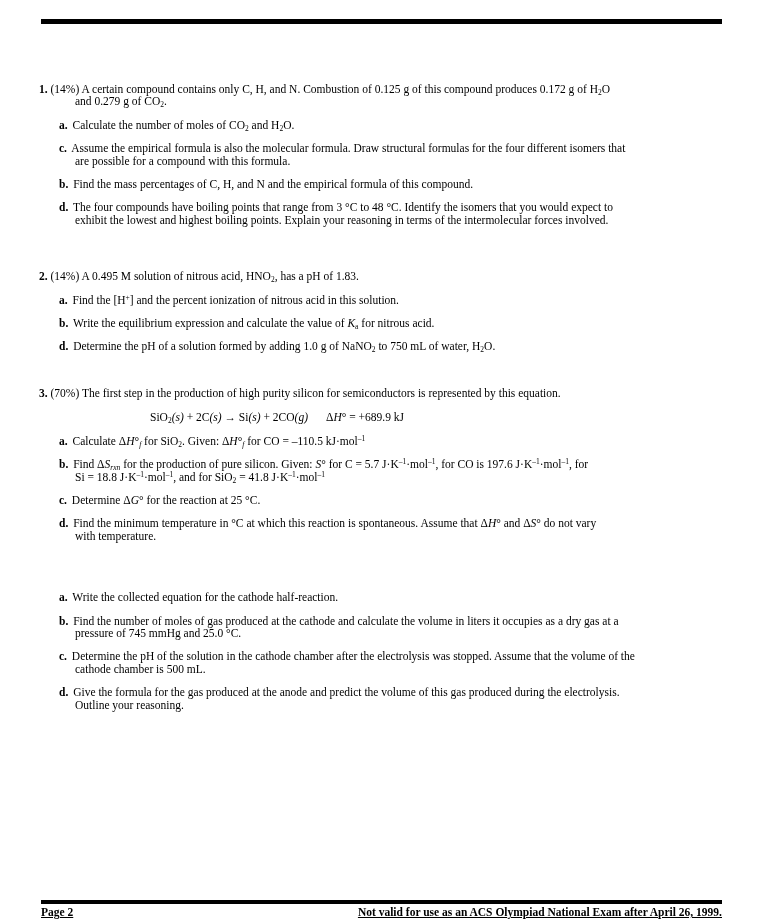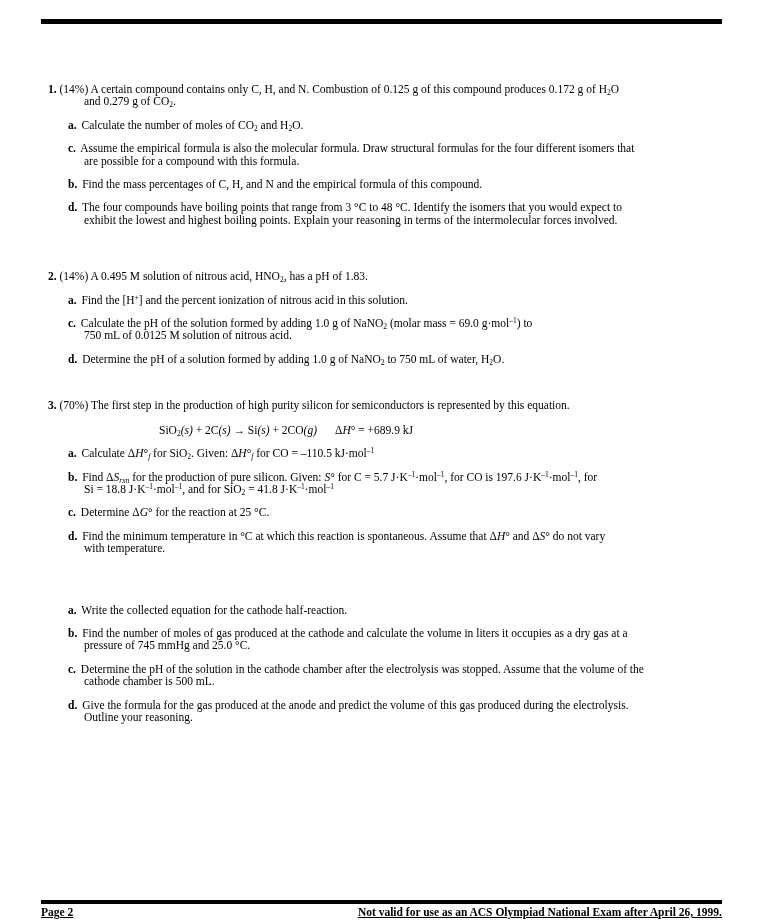--- a/index.html
+++ b/index.html
@@ -4,21 +4,21 @@
 <style>
   html,body{margin:0;padding:0;}
   body{
     width:757px;height:924px;position:relative;background:#ffffff;
     font-family:"Liberation Serif", serif;
     font-size:11.5px;line-height:12.4px;color:#000;overflow:hidden;
   }
   .rule{position:absolute;left:41px;width:681px;background:#000;}
   #top-rule{top:19px;height:4.5px;}
   #footer-rule{top:900px;height:4px;}
-  #questions{position:absolute;left:48px;top:83px;width:681px;}
+  #questions{position:absolute;left:39px;top:83px;width:681px;}
   p{margin:0;}
   .q-intro{padding-left:36px;text-indent:-36px;}
   .q-item{margin-left:20px;padding-left:16px;text-indent:-16px;margin-top:11px;}
   .item-letter{margin-right:2px;}
   .q-equation{margin-top:12px;padding-left:111px;}
   .eq-dh{margin-left:18px;}
   .q2{margin-top:44px;}
   .q3{margin-top:34px;}
   .q4{margin-top:49px;}
   #footer-row{
@@ -38,21 +38,21 @@
     <div class="question q1">
       <p class="q-intro"><b class="q-num">1.</b> <span class="q-intro-text">(14%) A certain compound contains only C, H, and N. Combustion of 0.125 g of this compound produces 0.172 g of H<sub>2</sub>O<br>and 0.279 g of CO<sub>2</sub>.</span></p>
       <p class="q-item"><b class="item-letter">a.</b> <span class="item-text">Calculate the number of moles of CO<sub>2</sub> and H<sub>2</sub>O.</span></p>
       <p class="q-item"><b class="item-letter">c.</b> <span class="item-text">Assume the empirical formula is also the molecular formula. Draw structural formulas for the four different isomers that<br>are possible for a compound with this formula.</span></p>
       <p class="q-item"><b class="item-letter">b.</b> <span class="item-text">Find the mass percentages of C, H, and N and the empirical formula of this compound.</span></p>
       <p class="q-item"><b class="item-letter">d.</b> <span class="item-text">The four compounds have boiling points that range from 3 °C to 48 °C. Identify the isomers that you would expect to<br>exhibit the lowest and highest boiling points. Explain your reasoning in terms of the intermolecular forces involved.</span></p>
     </div>
     <div class="question q2">
       <p class="q-intro"><b class="q-num">2.</b> <span class="q-intro-text">(14%) A 0.495 M solution of nitrous acid, HNO<sub>2</sub>, has a pH of 1.83.</span></p>
       <p class="q-item"><b class="item-letter">a.</b> <span class="item-text">Find the [H<sup>+</sup>] and the percent ionization of nitrous acid in this solution.</span></p>
-      <p class="q-item"><b class="item-letter">c.</b> <span class="item-text">Calculate the pH of the solution formed by adding 1.0 g of NaNO<sub>2</sub> (molar mass = 69.0 g·mol<sup>–1</sup>) to<br>750 mL of 0.0125 M solution of nitrous acid.</span></p>
+      <p class="q-item"><b class="item-letter">b.</b> <span class="item-text">Write the equilibrium expression and calculate the value of <i>K</i><sub>a</sub> for nitrous acid.</span></p>
       <p class="q-item"><b class="item-letter">d.</b> <span class="item-text">Determine the pH of a solution formed by adding 1.0 g of NaNO<sub>2</sub> to 750 mL of water, H<sub>2</sub>O.</span></p>
     </div>
     <div class="question q3">
       <p class="q-intro"><b class="q-num">3.</b> <span class="q-intro-text">(70%) The first step in the production of high purity silicon for semiconductors is represented by this equation.</span></p>
       <p class="q-equation"><span class="eq-main">SiO<sub>2</sub><i>(s)</i> + 2C<i>(s)</i> → Si<i>(s)</i> + 2CO<i>(g)</i></span><span class="eq-dh">Δ<i>H</i>° = +689.9 kJ</span></p>
       <p class="q-item"><b class="item-letter">a.</b> <span class="item-text">Calculate Δ<i>H</i>°<sub><i>f</i></sub> for SiO<sub>2</sub>. Given: Δ<i>H</i>°<sub><i>f</i></sub> for CO = –110.5 kJ·mol<sup>–1</sup></span></p>
       <p class="q-item"><b class="item-letter">b.</b> <span class="item-text">Find Δ<i>S</i><sub><i>rxn</i></sub> for the production of pure silicon. Given: <i>S</i>° for C = 5.7 J·K<sup>–1</sup>·mol<sup>–1</sup>, for CO is 197.6 J·K<sup>–1</sup>·mol<sup>–1</sup>, for<br>Si = 18.8 J·K<sup>–1</sup>·mol<sup>–1</sup>, and for SiO<sub>2</sub> = 41.8 J·K<sup>–1</sup>·mol<sup>–1</sup></span></p>
       <p class="q-item"><b class="item-letter">c.</b> <span class="item-text">Determine Δ<i>G</i>° for the reaction at 25 °C.</span></p>
       <p class="q-item"><b class="item-letter">d.</b> <span class="item-text">Find the minimum temperature in °C at which this reaction is spontaneous. Assume that Δ<i>H</i>° and Δ<i>S</i>° do not vary<br>with temperature.</span></p>
     </div>

